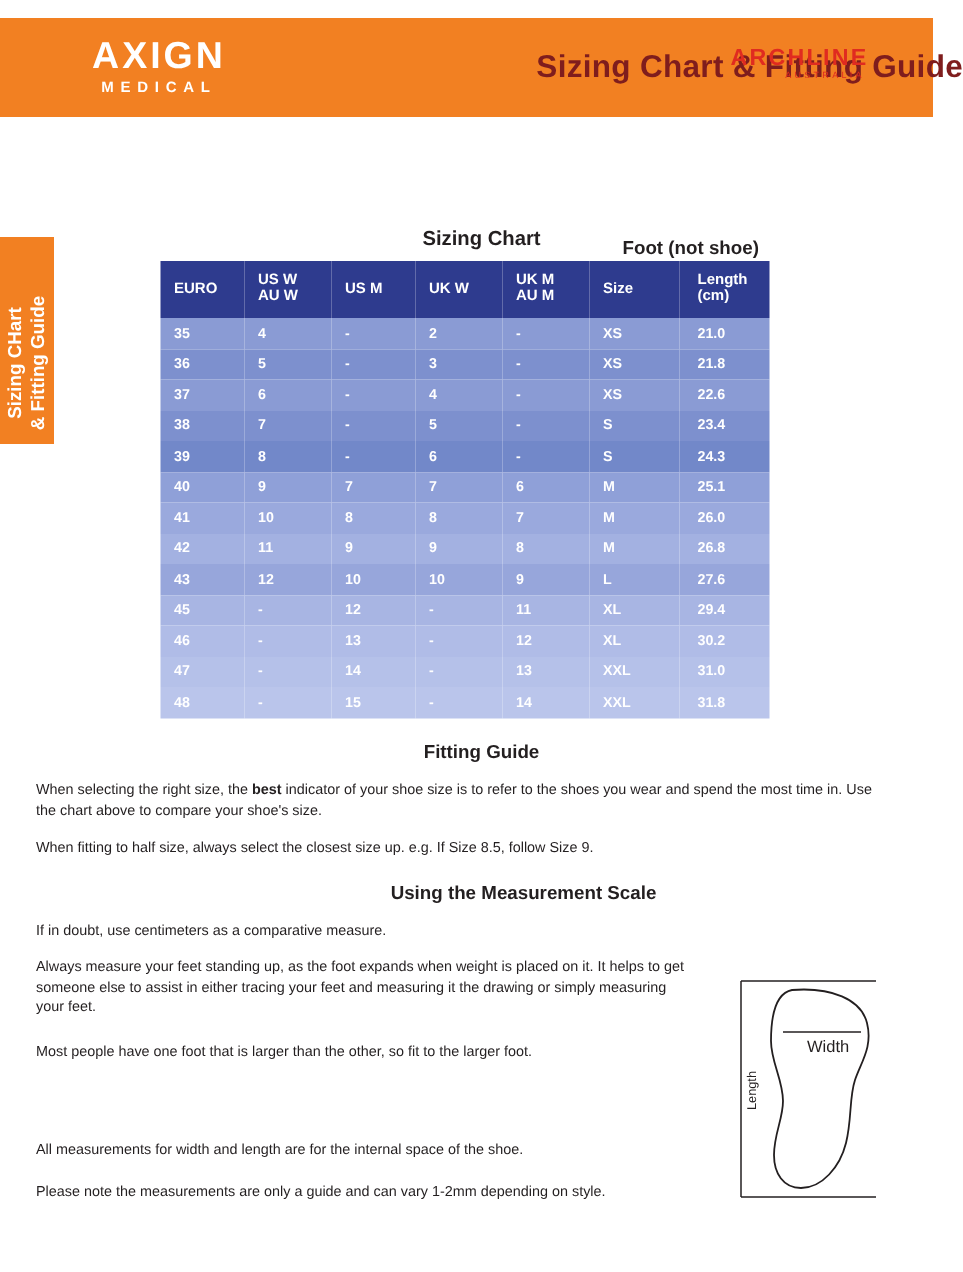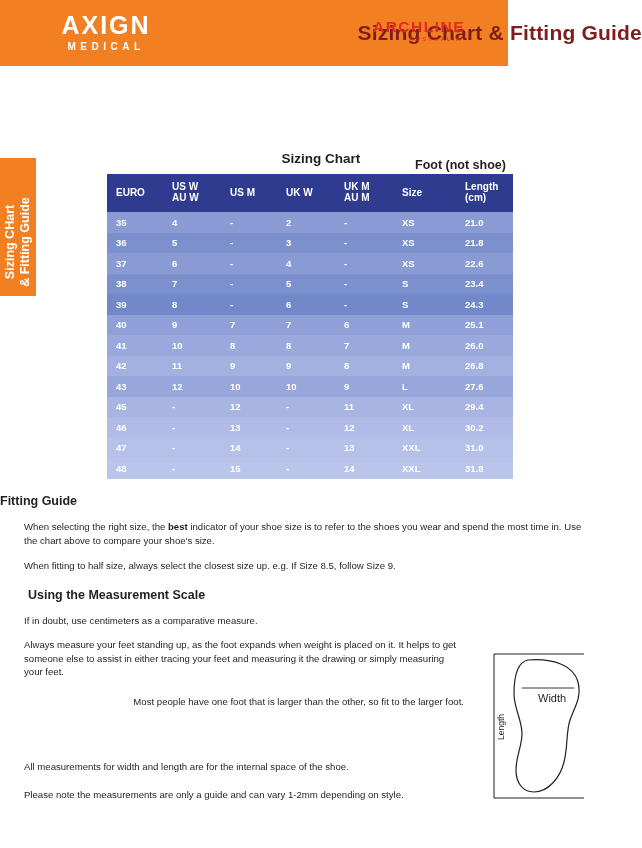--- a/index.html
+++ b/index.html
@@ -12,22 +12,22 @@
     background: #ffffff;
     font-family: "Liberation Sans", sans-serif;
     color: #231f20;
     position: relative;
     overflow: hidden;
   }
 
   
   .header {
     position: absolute;
-    left: 0; top: 0;
-    width: 508px;
+    left: 0; top: 12px;
+    width: 622px;
     height: 66px;
     background: #f28022;
   }
   .brand-left {
     position: absolute;
     left: 26px; top: 12px;
     width: 160px;
     text-align: center;
     color: #ffffff;
   }
@@ -160,38 +160,39 @@
   .r9 td { background: #8fa0d8; }
   .r10 td { background: #a8b5e3; }
   .r11 td { background: #b0bce7; }
   .r12 td { background: #b5c1e9; }
   .r13 td { background: #bac5eb; }
 
   
   .section-title {
     position: absolute;
     width: 642px;
+    text-align: center;
     font-size: 12.5px;
     font-weight: bold;
   }
   #fitting-guide-title { top: 494px; }
   #measurement-title { top: 588px; padding-left: 28px; }
 
   .para {
     position: absolute;
     left: 24px;
     font-size: 9.6px;
     line-height: 13.5px;
     color: #231f20;
   }
   #para-1 { top: 520px; width: 570px; }
   #para-2 { top: 559px; width: 570px; }
   #para-3 { top: 614px; width: 450px; }
   #para-4 { top: 638px; width: 440px; }
-  #para-5 { top: 695px; width: 440px; text-align: right; }
+  #para-5 { top: 695px; width: 440px; }
   #para-6 { top: 760px; width: 450px; }
   #para-7 { top: 788px; width: 440px; }
 
   
   .foot-diagram {
     position: absolute;
     left: 488px;
     top: 650px;
     width: 130px;
     height: 152px;

